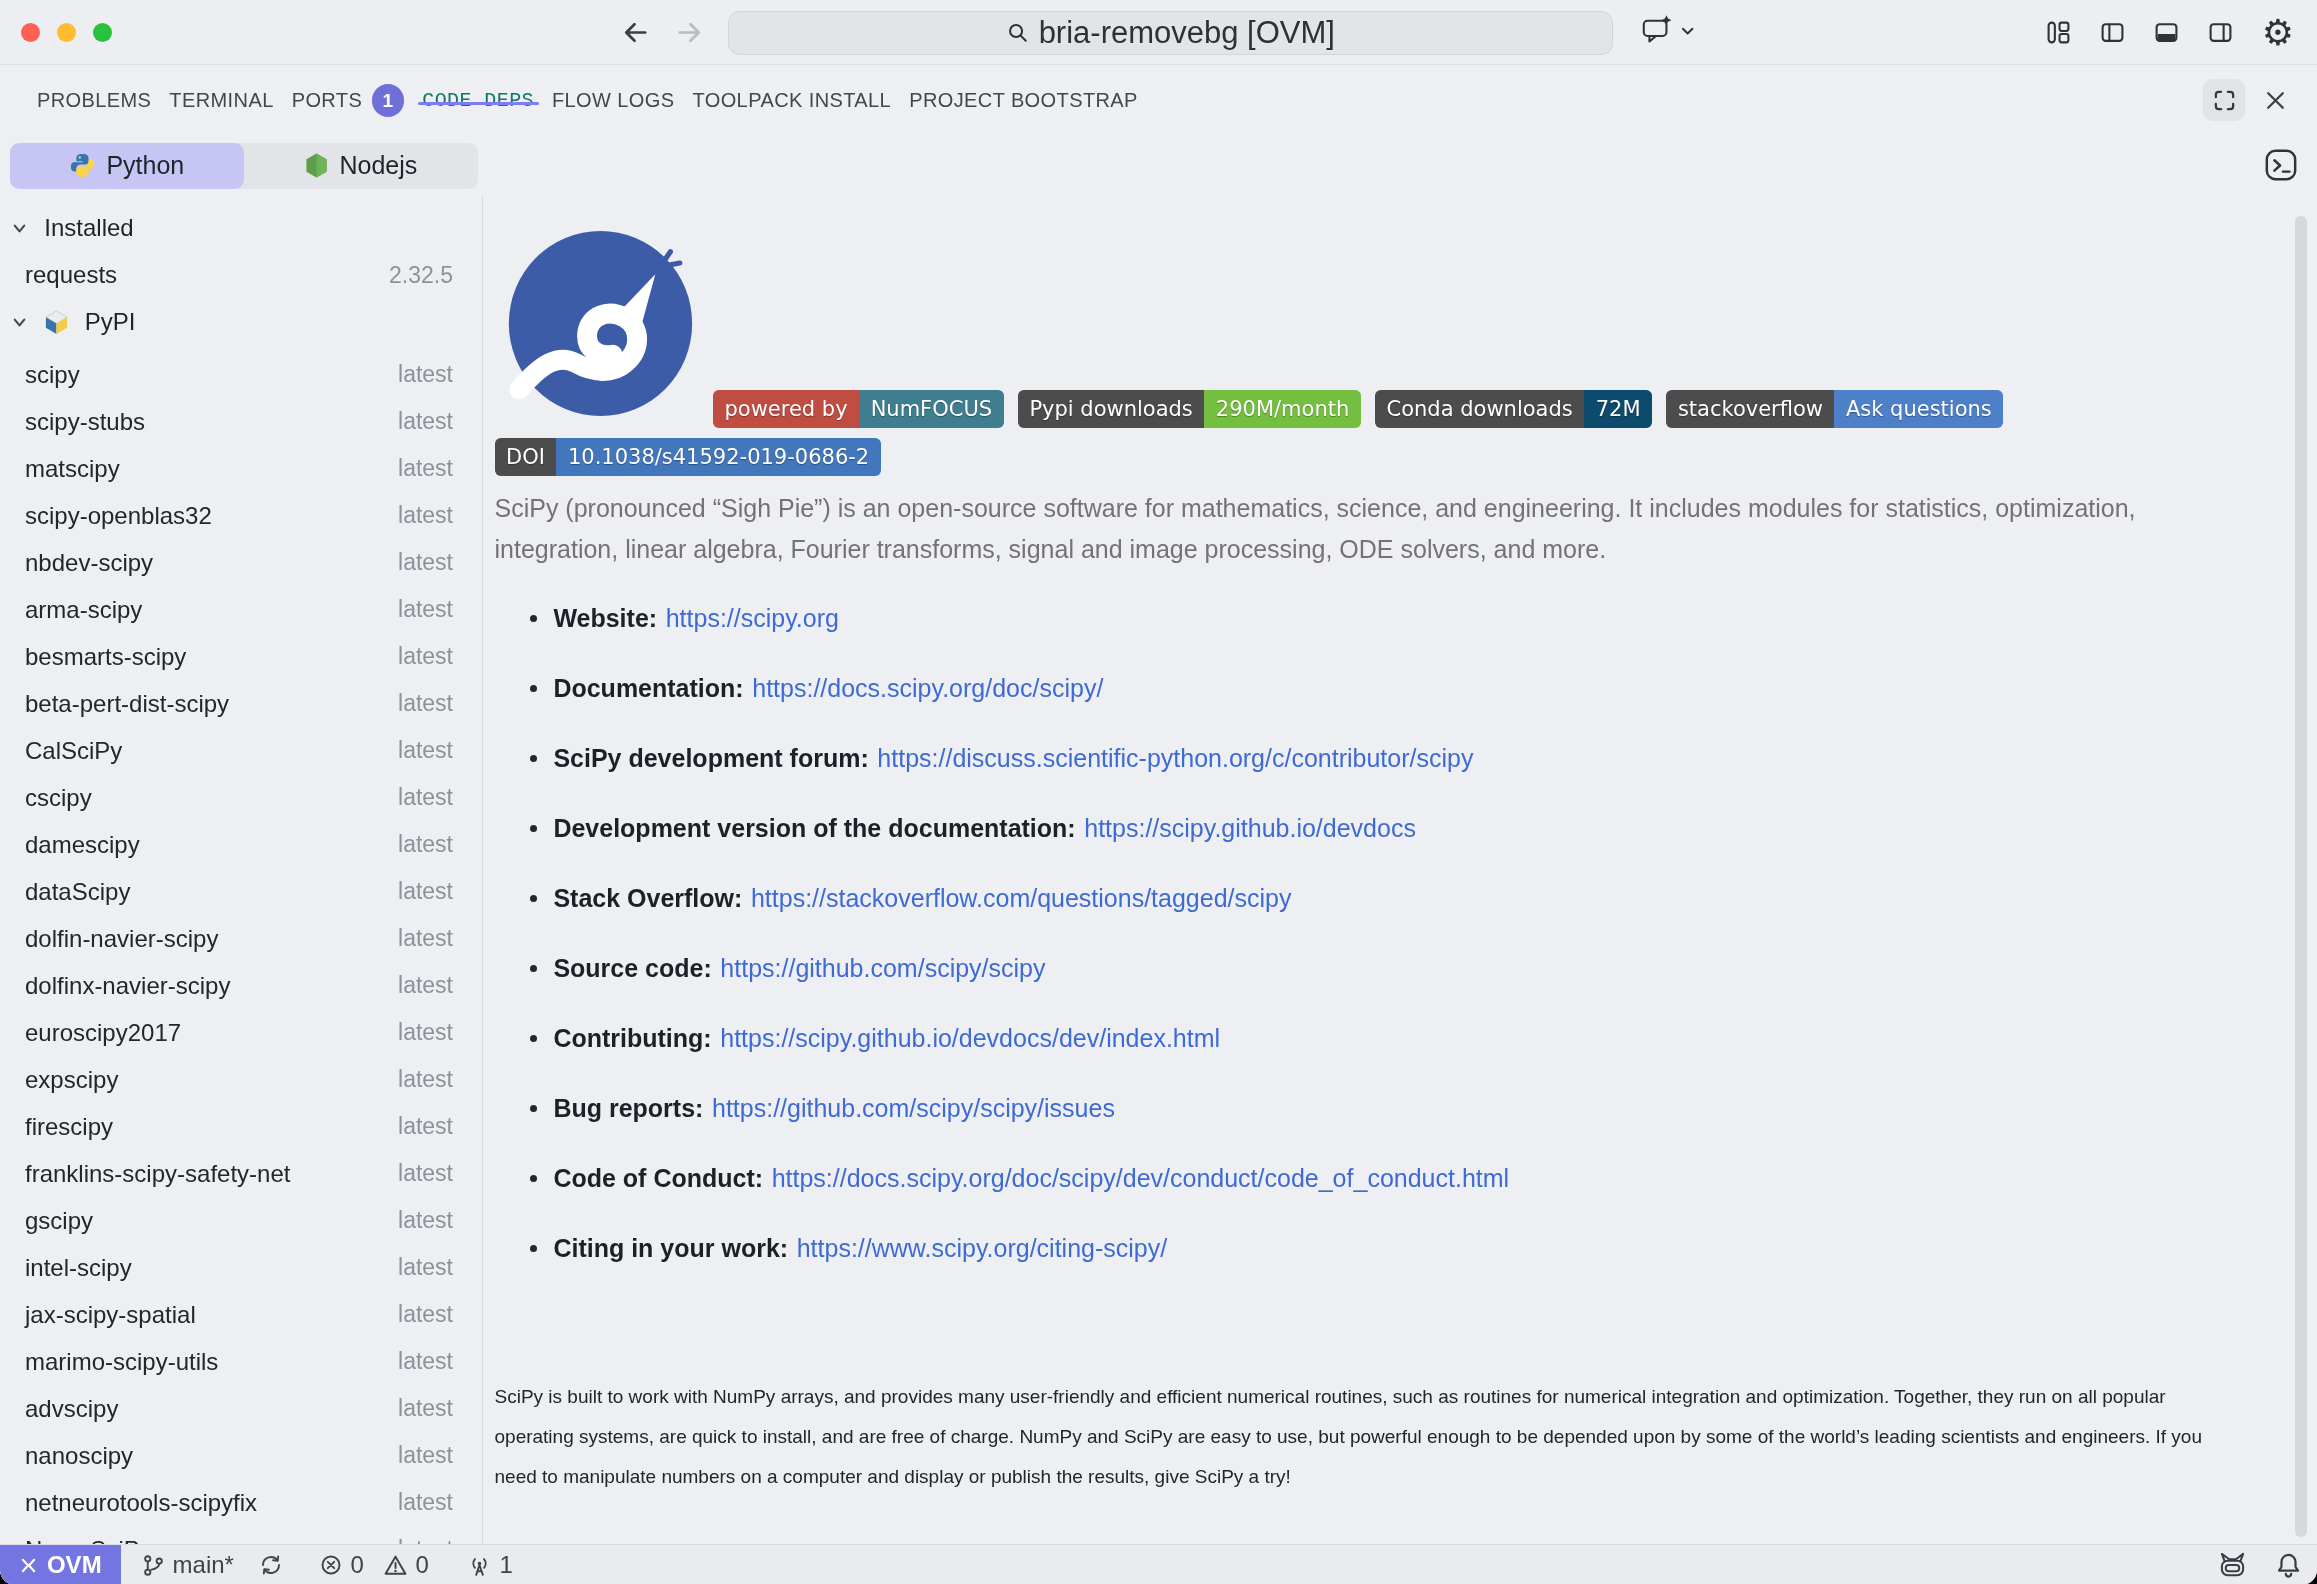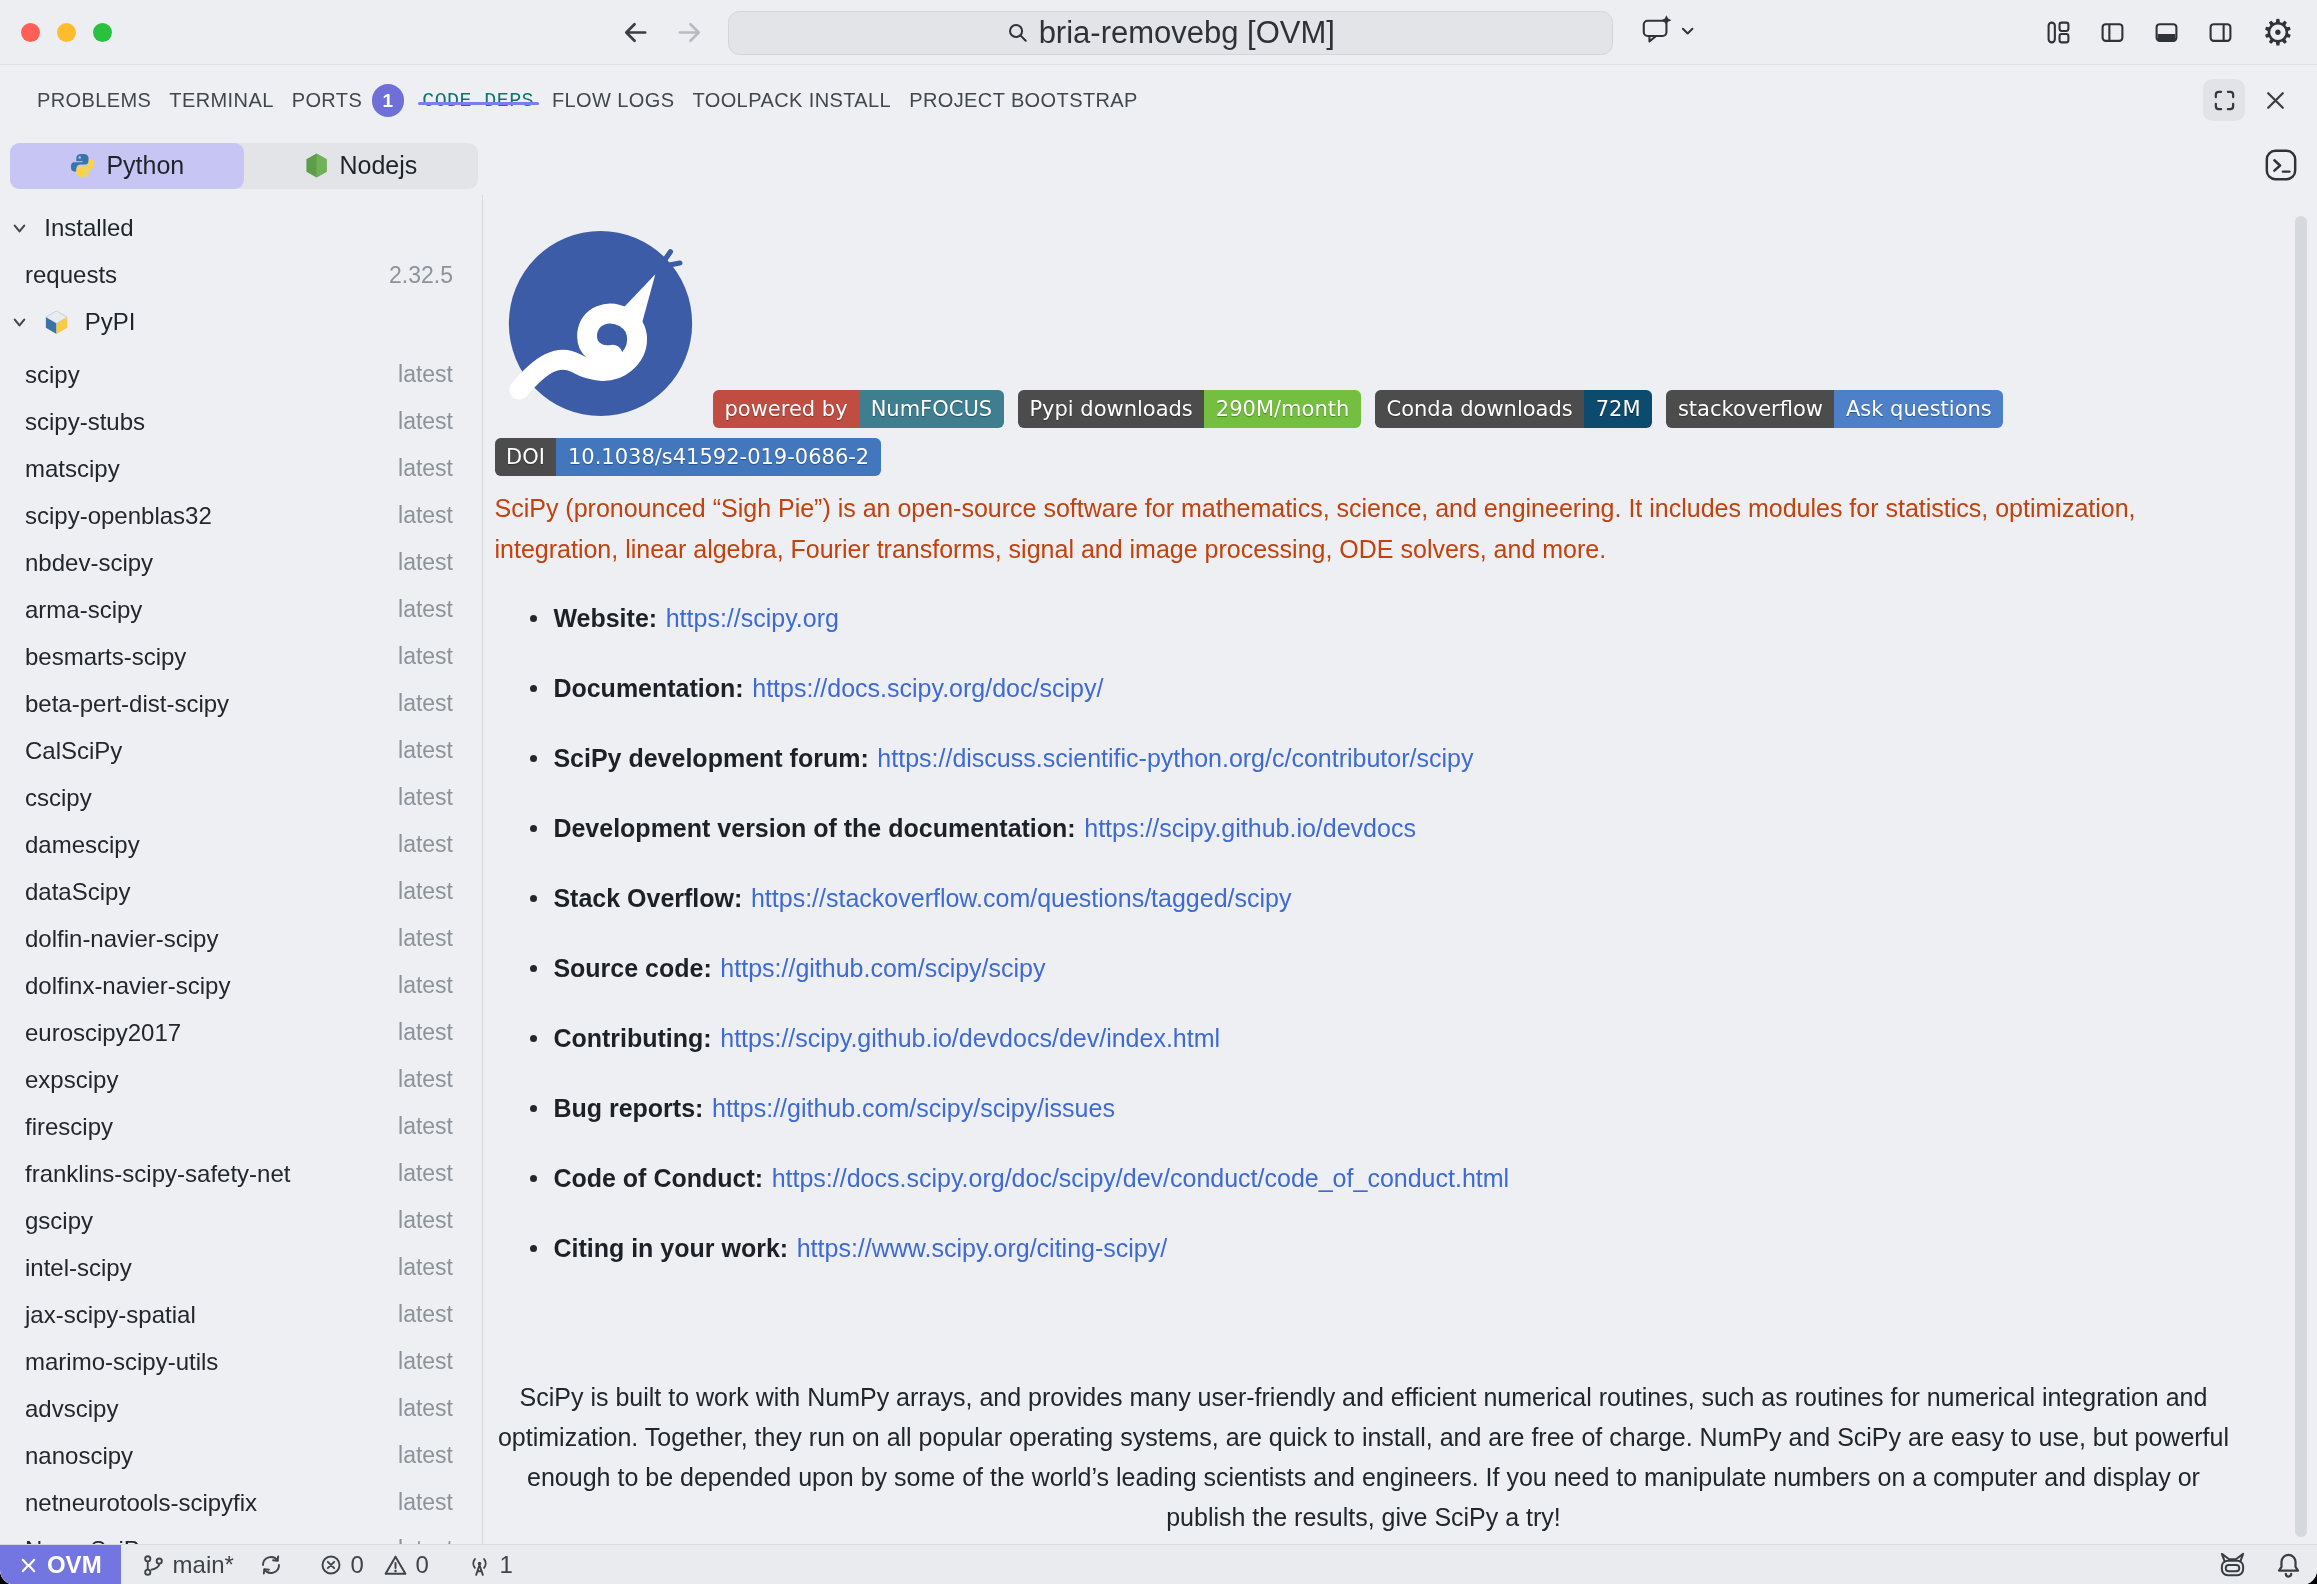--- a/index.html
+++ b/index.html
@@ -52,27 +52,27 @@
   .pkg-version{font-size:23px;color:#8d929a;}
   #pkg-list{margin-top:5.7px;}
 
   .main{flex:1;position:relative;overflow:hidden;}
   .scipy-logo{position:absolute;left:23px;top:34px;}
   .badge-row{position:absolute;left:230px;top:195px;display:flex;gap:14.3px;}
   .badge{display:inline-flex;border-radius:5.7px;overflow:hidden;font-family:"DejaVu Sans",sans-serif;font-size:21px;
     color:#fff;text-shadow:0 1px 1px rgba(0,0,0,.35);white-space:nowrap;}
   .badge span{padding:0 11.5px;line-height:38px;height:38px;display:block;}
   .doi-badge{position:absolute;left:11.5px;top:243px;}
-  .desc{position:absolute;left:11.5px;top:293px;width:1713px;font-size:25px;line-height:41px;color:#c2410c;margin:0;}
+  .desc{position:absolute;left:11.5px;top:293px;width:1713px;font-size:25px;line-height:41px;color:#737373;margin:0;}
   .link-list{position:absolute;left:11.5px;top:409px;margin:0;padding:0;list-style:none;}
   .link-item{margin-bottom:41px;font-size:25px;display:flex;align-items:center;}
   .link-item::before{content:"";flex:0 0 7.6px;width:7.6px;height:7.6px;border-radius:50%;background:#23272d;margin:0 16.3px 0 35px;}
   .l-label{font-weight:700;color:#1d2127;margin-right:8.6px;white-space:nowrap;}
   .l-url{color:var(--link_blue);text-decoration:none;white-space:nowrap;}
-  .footer-p{position:absolute;left:11.5px;top:1182px;width:1738px;font-size:25px;line-height:40px;color:#21262c;margin:0;text-align:center;}
+  .footer-p{position:absolute;left:11.5px;top:1182px;width:1738px;font-size:19px;line-height:40px;color:#21262c;margin:0;}
   .scroll-thumb{position:absolute;right:10.5px;top:21px;width:11.5px;height:1321px;border-radius:5.7px;background:#d5d8dd;}
 
   
   .statusbar{flex:0 0 41px;height:41px;border-top:1px solid #d8dbdf;background:#e9ebef;display:flex;align-items:center;
     box-sizing:border-box;font-size:24px;color:#3f434a;}
   .remote-pill{width:121px;height:100%;background:var(--accent_purple);color:#fff;display:flex;align-items:center;
     justify-content:center;gap:8.6px;font-weight:600;font-size:24px;border-bottom-left-radius:15.3px;}
   .sb-item{display:flex;align-items:center;gap:7.6px;}
   .sb-right{margin-left:auto;margin-right:15.3px;display:flex;align-items:center;gap:27px;}
 </style>

